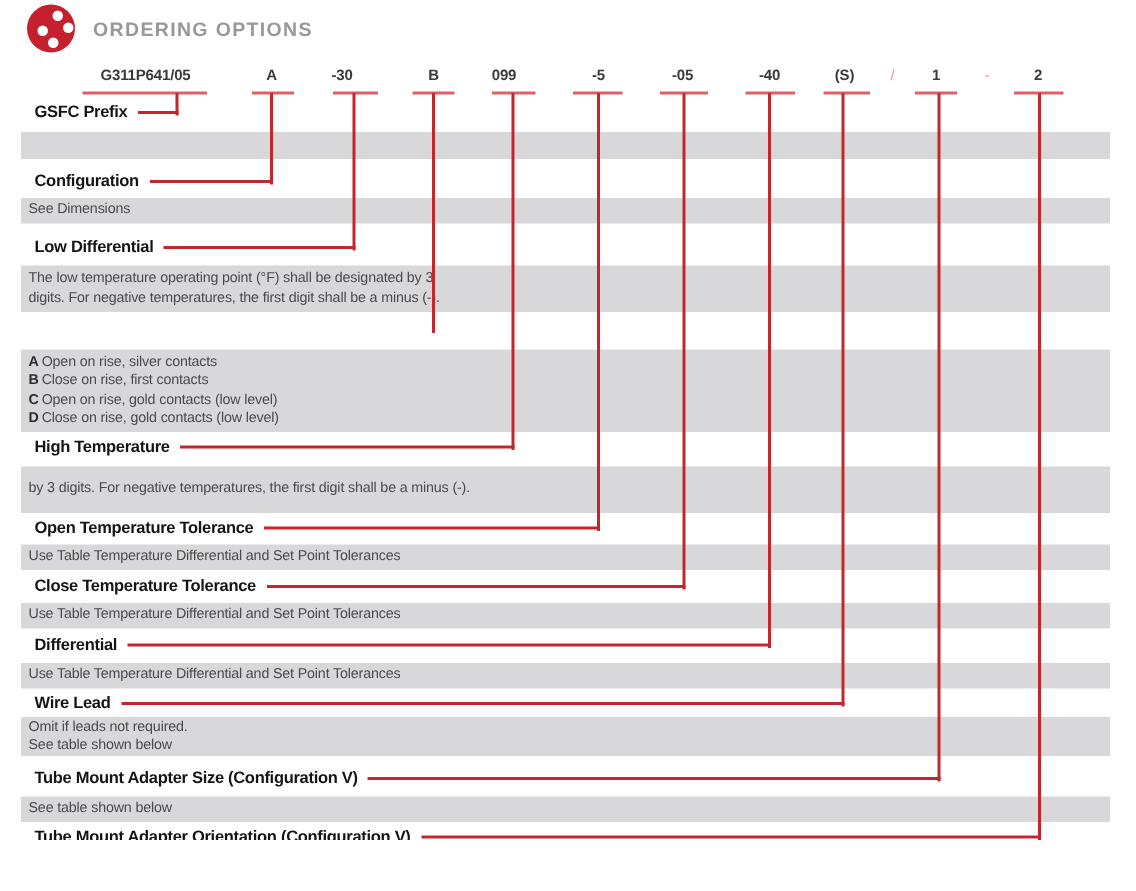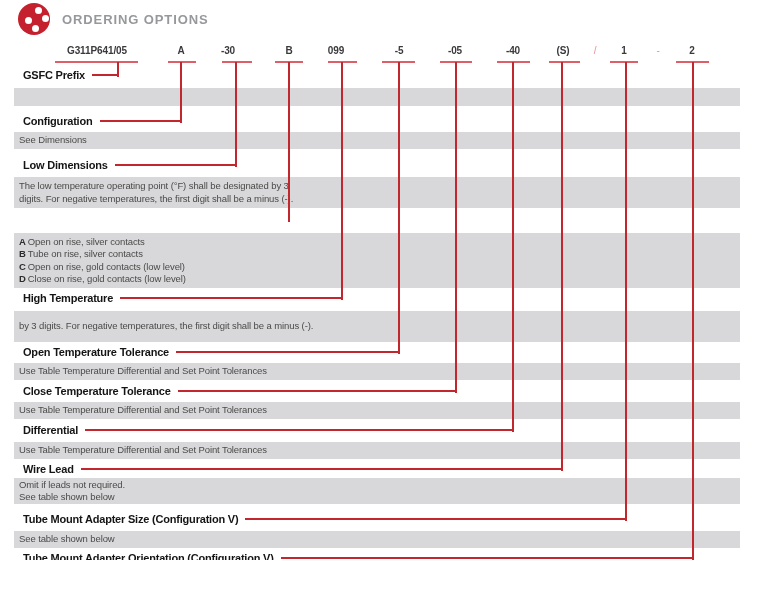--- a/index.html
+++ b/index.html
@@ -95,21 +95,21 @@
   <div class="bar" style="top:88px;  height:18px;"></div>
   <div class="bar" style="top:132px; height:17px;">
     <div class="line">See Dimensions</div>
   </div>
   <div class="bar" style="top:177px; height:31px;">
     <div class="line">The low temperature operating point (°F) shall be designated by 3</div>
     <div class="line">digits. For negative temperatures, the first digit shall be a minus (-).</div>
   </div>
   <div class="bar" style="top:233px; height:55px;">
     <div class="line"><b>A</b><span>Open on rise, silver contacts</span></div>
-    <div class="line"><b>B</b><span>Tube on rise, silver contacts</span></div>
+    <div class="line"><b>B</b><span>Close on rise, first contacts</span></div>
     <div class="line"><b>C</b><span>Open on rise, gold contacts (low level)</span></div>
     <div class="line"><b>D</b><span>Close on rise, gold contacts (low level)</span></div>
   </div>
   <div class="bar" style="top:311px; height:31px;">
     <div class="line">by 3 digits. For negative temperatures, the first digit shall be a minus (-).</div>
   </div>
   <div class="bar" style="top:363px; height:17px;">
     <div class="line">Use Table Temperature Differential and Set Point Tolerances</div>
   </div>
   <div class="bar" style="top:402px; height:17px;">
@@ -144,21 +144,21 @@
     <span class="lbl">GSFC Prefix</span>
     <span class="lead"></span>
   </div>
   <div class="elbow-up" style="left:117px; top:62px; height:15px;"></div>
 
   <div class="label-row" style="top:114px; width:159px;text-align:right;">
     <span class="lbl">Configuration</span>
     <span class="lead"></span>
   </div>
   <div class="label-row" style="top:158px; width:214px;">
-    <span class="lbl">Low Dimensions</span>
+    <span class="lbl">Low Differential</span>
     <span class="lead"></span>
   </div>
   <div class="label-row" style="top:291px; width:320px;">
     <span class="lbl">High Temperature</span>
     <span class="lead"></span>
   </div>
   <div class="label-row" style="top:384px; width:434px;">
     <span class="lbl">Close Temperature Tolerance</span>
     <span class="lead"></span>
   </div>

